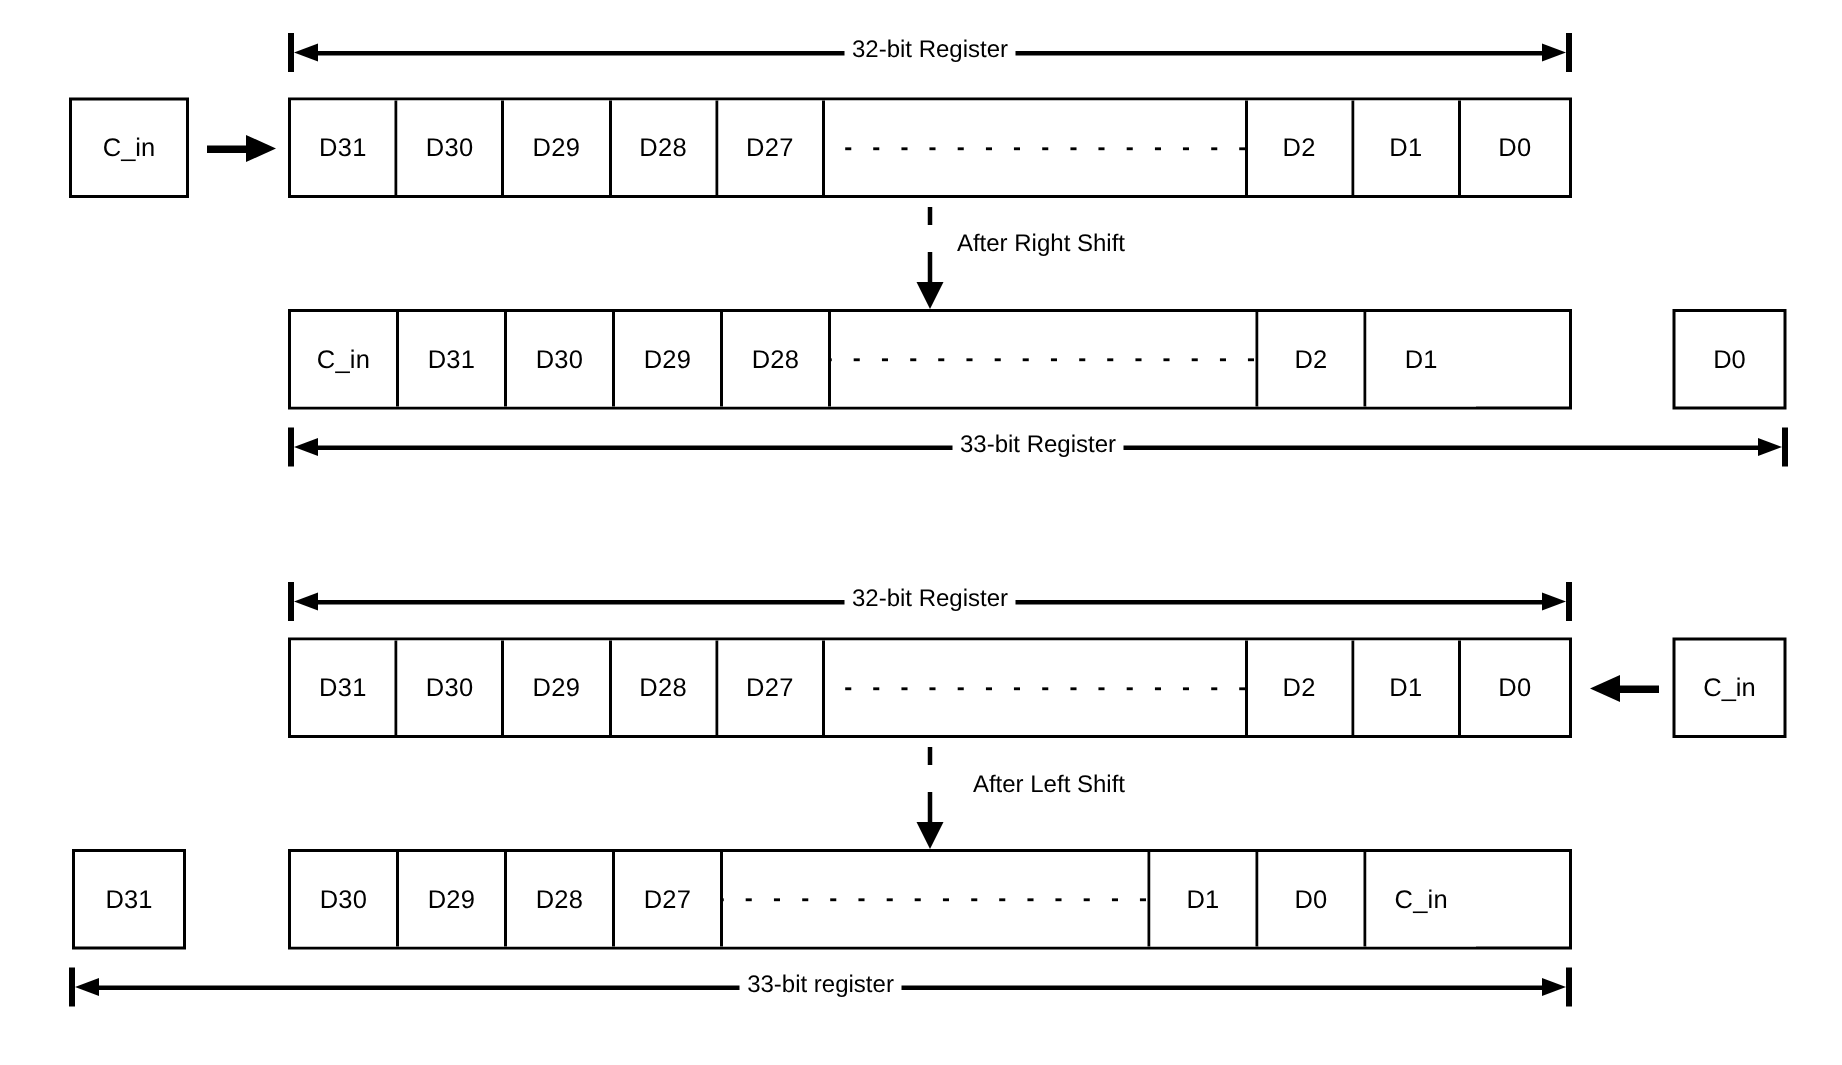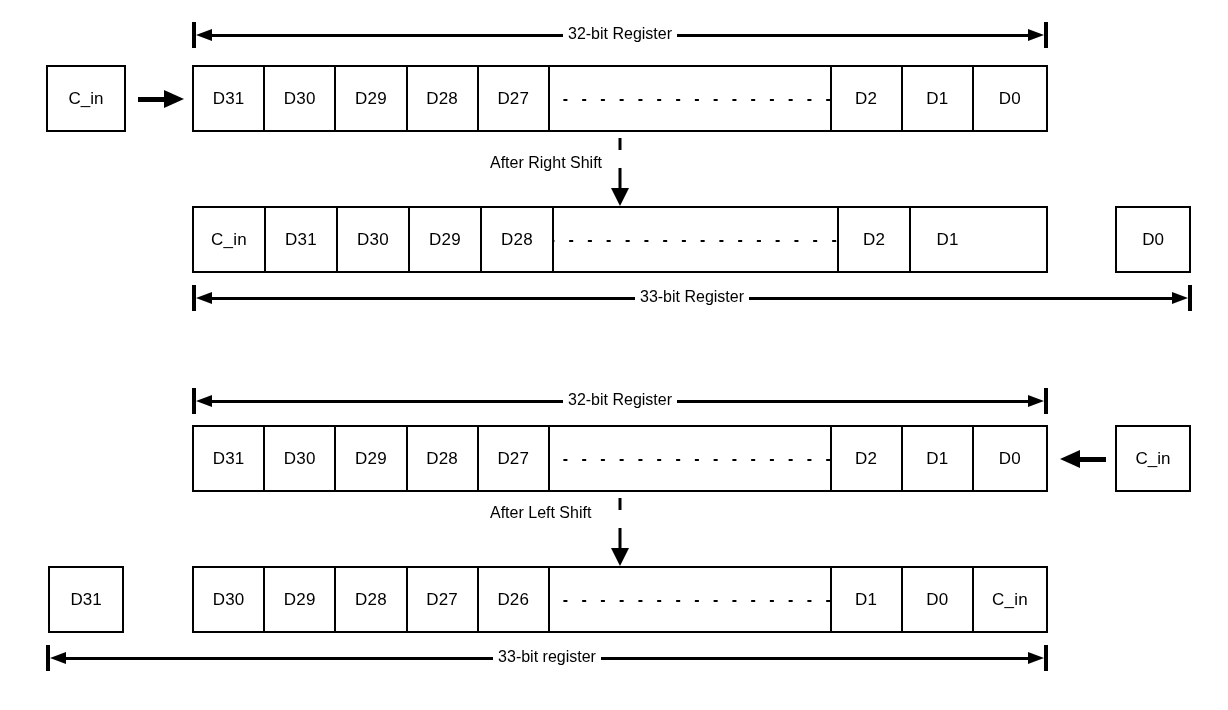--- a/index.html
+++ b/index.html
@@ -128,21 +128,21 @@
     border-top: 9px solid transparent;
     border-bottom: 9px solid transparent;
     border-right: 20px solid #000;
     flex: 0 0 auto;
   }
 
   
   .transition {
     position: absolute;
     width: 260px;
-    text-align: left;
+    text-align: right;
   }
   .transition .vline {
     position: absolute;
     left: 50%;
     transform: translateX(-50%);
     width: 3px;
     background: #000;
   }
   .transition .vhead {
     position: absolute;
@@ -251,33 +251,32 @@
 
   <div class="flowarrow" style="left:1060px; top:450px; width:46px;">
     <div class="head-l"></div>
     <div class="shaft"></div>
   </div>
 
   <div class="solo" style="left:1115px; top:425px; width:76px; height:67px;">C_in</div>
 
   <div class="transition" style="left:490px; top:498px; height:68px;">
     <div class="vline" style="top:0px; height:12px;"></div>
-    <div class="tcaption" style="top:7px;">After Left Shift</div>
+    <div class="tcaption" style="top:18px;">After Left Shift</div>
     <div class="vline" style="top:30px; height:22px;"></div>
     <div class="vhead" style="top:50px;"></div>
   </div>
 
   <div class="solo" style="left:48px; top:566px; width:76px; height:67px;">D31</div>
 
   <div class="reg" style="left:192px; top:566px; width:856px; height:67px;">
     <div class="cell" style="width:72px;">D30</div>
     <div class="cell" style="width:72px;">D29</div>
     <div class="cell" style="width:72px;">D28</div>
     <div class="cell" style="width:72px;">D27</div>
-    <div class="cell" style="width:72px;">D26</div>
     <div class="cell ellipsis" style="width:285px;">- - - - - - - - - - - - - - - - - -</div>
     <div class="cell" style="width:72px;">D1</div>
     <div class="cell" style="width:72px;">D0</div>
     <div class="cell" style="width:73px;">C_in</div>
   </div>
 
   <div class="dim" style="left:46px; top:645px; width:1002px;">
     <div class="tick"></div>
     <div class="arrowhead-l"></div>
     <div class="rule"></div>

